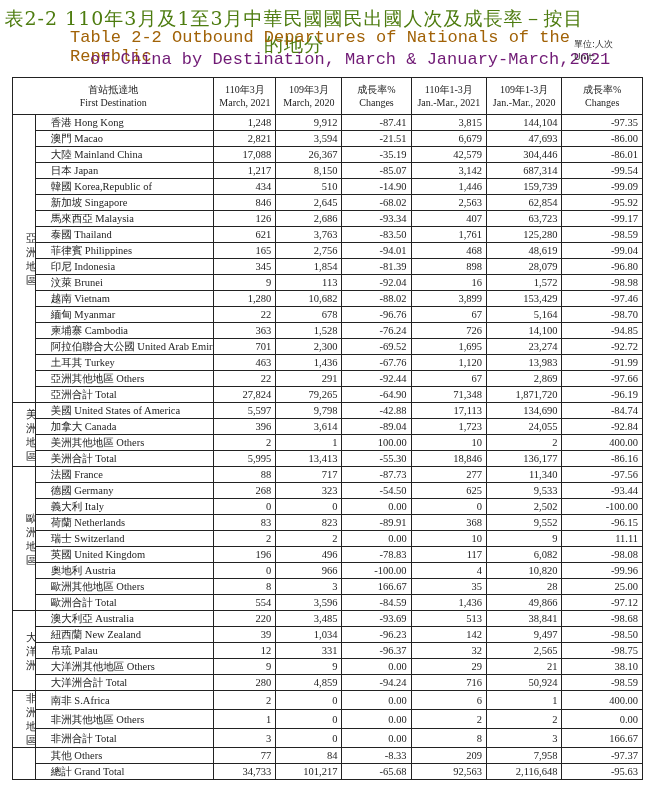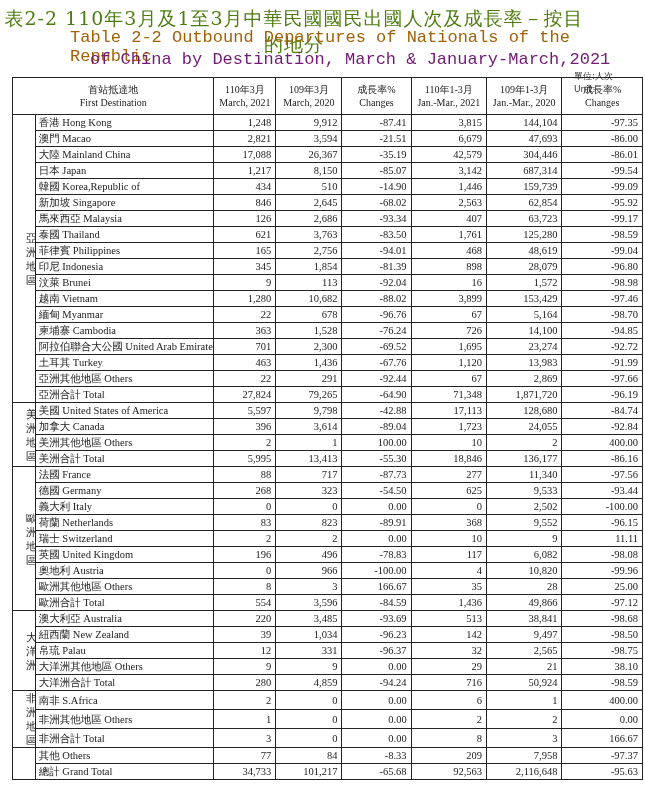--- a/index.html
+++ b/index.html
@@ -1,25 +1,25 @@
 <!DOCTYPE html>
 <html><head>
 <meta charset="utf-8">
 <style>
   html, body { margin: 0; padding: 0; background: #ffffff; }
   body { width: 645px; height: 805px; position: relative; overflow: hidden; font-family: "Liberation Serif", "DejaVu Serif", serif; color: #222; }
   .title-zh { position: absolute; top: 6px; left: 0; width: 588px; text-align: center; font-family: "DejaVu Serif", serif; font-size: 19px; letter-spacing: 1px; color: #4d7c0f; }
   .title-en1 { position: absolute; top: 28px; left: 70px; font-family: Liberation Mono, monospace; font-size: 17px; color: #a16207; }
   .title-en2 { position: absolute; top: 50px; left: 90px; font-family: "Liberation Mono", "DejaVu Sans Mono", monospace; font-size: 17px; color: #701a75; }
-  .unit { position: absolute; top: 38px; left: 574px; font-family: "DejaVu Sans", sans-serif; font-size: 9px; line-height: 13px; color: #333; margin-top: 32px; }
+  .unit { position: absolute; top: 38px; left: 574px; font-family: "DejaVu Sans", sans-serif; font-size: 9px; line-height: 13px; color: #333; }
   table { position: absolute; top: 77px; left: 12px; border-collapse: collapse; table-layout: fixed; width: 631px; }
   th, td { border: 1px solid #222; padding: 0 2px; font-size: 10.5px; height: 15px; line-height: 15px; white-space: nowrap; overflow: hidden; }
   th { font-weight: normal; height: 36px; line-height: 13px; font-size: 10px; }
   td.num { text-align: right; padding-right: 4px; }
-  td.name { text-align: left; padding-left: 3px; margin-top: 24px; }
+  td.name { text-align: left; padding-left: 15px; margin-top: 24px; }
   td.region { text-align: center; vertical-align: middle; font-size: 11px; line-height: 14px; white-space: normal; padding: 0 13px; }
   tr.head th { border-bottom: 1.5px solid #222; }
   .col-region { width: 22px; }
   .col-name { width: 173px; }
   .col-v { width: 60px; }
   .col-v2 { width: 64px; }
   .col-c { width: 67px; }
   .col-j1 { width: 73px; }
   .col-j2 { width: 73px; }
   .col-c2 { width: 78px; }
@@ -242,21 +242,21 @@
         <td class="num">1,871,720</td>
         <td class="num">-96.19</td>
       </tr>
       <tr>
         <td class="region" rowspan="4">美洲地區</td>
         <td class="name">美國 United States of America</td>
         <td class="num">5,597</td>
         <td class="num">9,798</td>
         <td class="num">-42.88</td>
         <td class="num">17,113</td>
-        <td class="num">128,680</td>
+        <td class="num">134,690</td>
         <td class="num">-84.74</td>
       </tr>
       <tr>
         <td class="name">加拿大 Canada</td>
         <td class="num">396</td>
         <td class="num">3,614</td>
         <td class="num">-89.04</td>
         <td class="num">1,723</td>
         <td class="num">24,055</td>
         <td class="num">-92.84</td>

